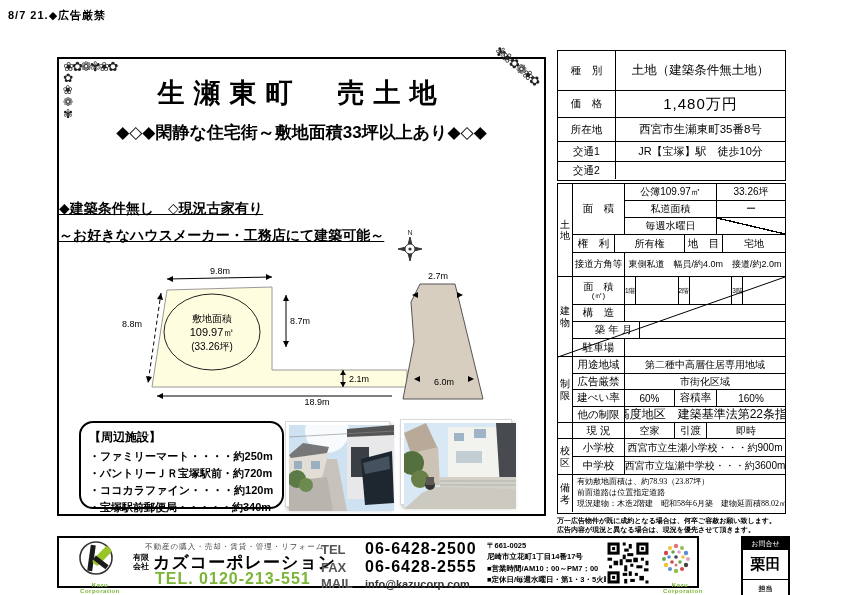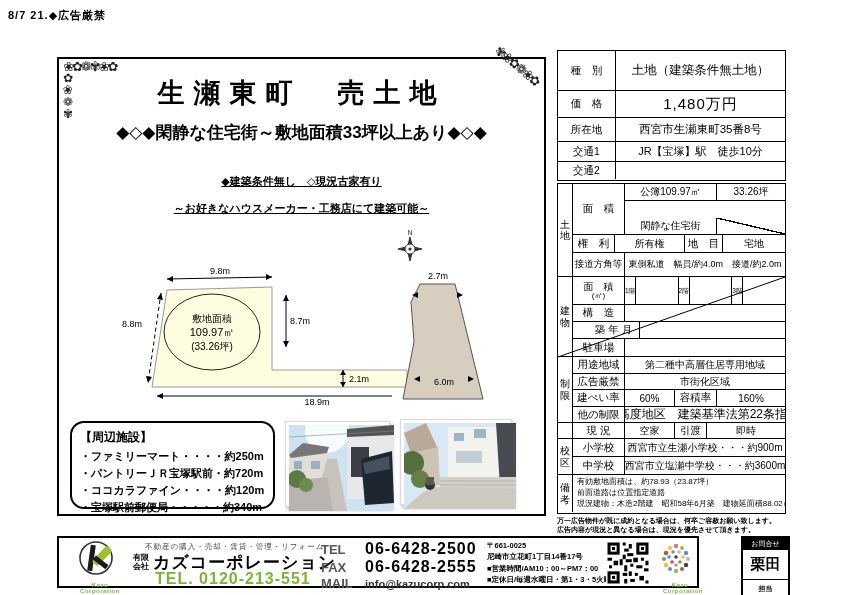--- a/index.html
+++ b/index.html
@@ -8,43 +8,43 @@
   .abs{position:absolute;box-sizing:border-box;}
   svg text{font-family:"Liberation Sans","DejaVu Sans",sans-serif;}
 
   
   .hnote{font-size:11px;font-weight:bold;letter-spacing:1px;}
 
   
   .panel{border:2px solid #000;}
   .title{font-size:27px;font-weight:600;letter-spacing:9px;text-align:center;white-space:nowrap;}
   .catch1{font-size:17px;font-weight:bold;text-align:center;white-space:nowrap;}
-  .catch2,.catch3{font-size:11px;font-weight:bold;text-align:center;text-decoration:underline;white-space:nowrap;}
+  .catch2,.catch3{font-size:14px;font-weight:bold;text-decoration:underline;white-space:nowrap;margin-top:26px;}
   .orn{color:#222;user-select:none;}
 
   
-  .nearby{border:2.5px solid #000;border-radius:14px;padding:6px 8px;}
+  .nearby{border:2.5px solid #000;border-radius:14px;padding:6px 8px;margin-left:9px;}
   .nearby .t{font-size:12px;font-weight:bold;margin-bottom:2px;}
   .nearby .i{font-size:11px;font-weight:bold;line-height:1.55;white-space:nowrap;}
 
   
   .photo{background:#fff;border:1px solid #d8d8d8;box-shadow:2px 3px 4px rgba(0,0,0,.3);padding:3px;}
 
   
   .tbl{border:1.5px solid #000;background:#fff;}
   .row{position:absolute;left:0;right:0;display:flex;border-bottom:1px solid #000;box-sizing:border-box;}
   .row.last{border-bottom:none;}
   .cell{border-right:1px solid #000;box-sizing:border-box;display:flex;align-items:center;justify-content:center;overflow:hidden;white-space:nowrap;}
   .cell.nr{border-right:none;}
   .lab{font-size:10.5px;}
   .val{font-size:11px;}
   .grp{position:absolute;left:0;width:15px;border-right:1px solid #000;box-sizing:border-box;display:flex;align-items:center;justify-content:center;font-size:10px;line-height:1.15;word-break:break-all;text-align:center;padding:0 2px;}
   .diagcell{background:linear-gradient(to top right,transparent calc(50% - .7px),#000 calc(50% - .7px),#000 calc(50% + .7px),transparent calc(50% + .7px));}
   .small{font-size:12px;}
-  .notes{font-size:8px;line-height:1.35;padding:2px 4px;white-space:nowrap;overflow:hidden;}
+  .notes{font-size:8px;line-height:1.35;padding:2px 4px;white-space:nowrap;overflow:hidden;font-family:Liberation Serif, serif;}
   .disc{font-size:7px;font-weight:bold;line-height:1.25;white-space:nowrap;overflow:hidden;}
 
   
   .fbar{border:2px solid #000;background:#fff;}
   .ftag{font-size:7.5px;color:#444;letter-spacing:1px;white-space:nowrap;}
   .fprefix{font-size:8px;font-weight:bold;width:17px;line-height:1.1;word-break:break-all;}
   .fcompany{font-size:17px;font-weight:bold;letter-spacing:1px;white-space:nowrap;}
   .ffree{font-size:16px;font-weight:bold;letter-spacing:1px;white-space:nowrap;}
   .green{color:#7ab535;margin-left:8px;}
   .crow{display:flex;align-items:baseline;gap:8px;white-space:nowrap;}
@@ -207,22 +207,26 @@
     <div class="grp" style="top:173px;height:66px;border-bottom:1px solid #000;">制限</div>
     <div class="grp" style="top:239px;height:16px;border-bottom:1px solid #000;"></div>
     <div class="grp" style="top:255px;height:36px;border-bottom:1px solid #000;">校区</div>
     <div class="grp" style="top:291px;height:37px;">備考</div>
 
     <div class="abs cell lab" style="left:15px;top:0;width:52px;height:51px;border-bottom:1px solid #000;">面　積</div>
     <div class="row" style="left:67px;top:0;height:17px;">
       <div class="cell" style="width:92px;font-size:10px;">公簿109.97㎡</div>
       <div class="cell nr" style="flex:1;font-size:10px;">33.26坪</div>
     </div>
+    <div class="row" style="left:67px;top:17px;height:17px;">
+      <div class="cell" style="width:92px;font-size:10px;">私道面積</div>
+      <div class="cell nr" style="flex:1;font-size:10px;">ー</div>
+    </div>
     <div class="row" style="left:67px;top:34px;height:17px;">
-      <div class="cell" style="width:92px;font-size:10px;">閑静な住宅街</div>
+      <div class="cell" style="width:92px;font-size:10px;">毎週水曜日</div>
       <div class="cell nr diagcell" style="flex:1;"></div>
     </div>
     <div class="row" style="left:15px;top:51px;height:18px;text-align:center;">
       <div class="cell lab" style="width:42px;">権　利</div>
       <div class="cell" style="width:70px;font-size:10px;">所有権</div>
       <div class="cell lab" style="width:38px;">地　目</div>
       <div class="cell nr" style="flex:1;font-size:10px;">宅地</div>
     </div>
     <div class="row" style="left:15px;top:69px;height:24px;">
       <div class="cell lab" style="width:52px;font-size:9.5px;">接道方角等</div>

